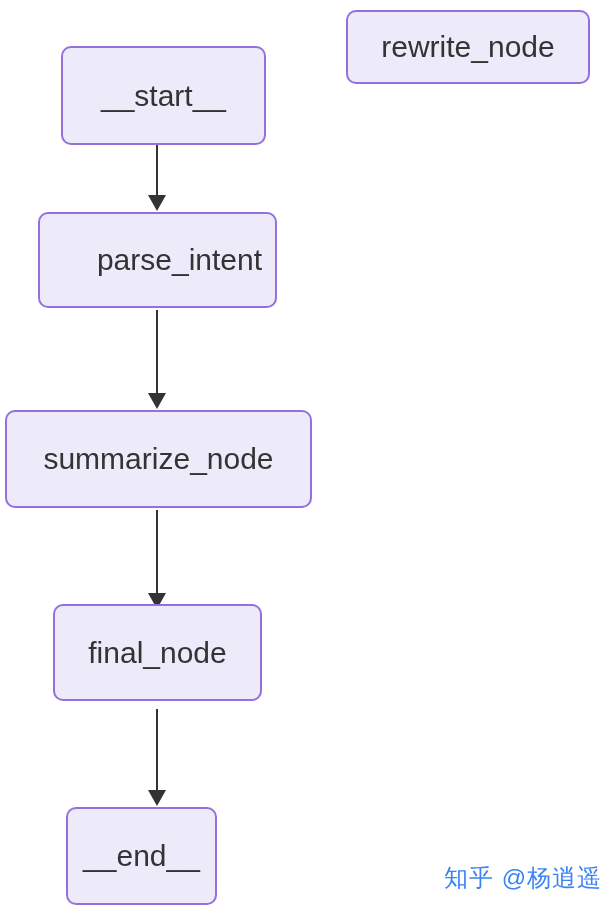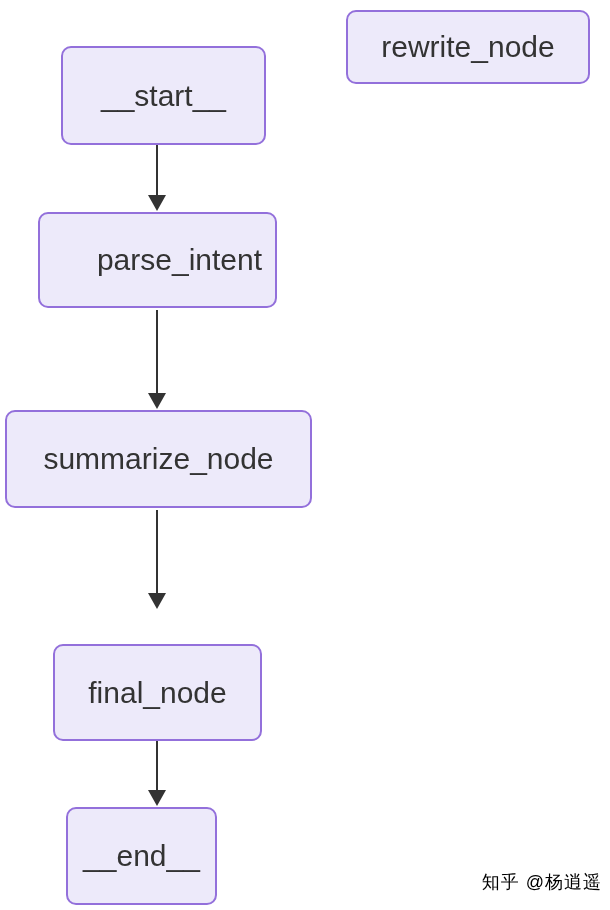--- a/index.html
+++ b/index.html
@@ -34,39 +34,39 @@
     display: flex;
     align-items: center;
     justify-content: center;
     text-align: center;
     white-space: nowrap;
   }
   .node-start        { left: 61px;  top: 11px;  width: 205px; height: 99px; margin-top: 35px; }
   .node-rewrite      { left: 346px; top: 10px;  width: 244px; height: 74px; }
   .node-parse        { left: 38px;  top: 212px; width: 239px; height: 96px; padding-left: 44px; }
   .node-summarize    { left: 5px;   top: 410px; width: 307px; height: 98px; text-align: center; }
-  .node-final        { left: 53px;  top: 644px; width: 209px; height: 97px; }
+  .node-final        { left: 53px;  top: 604px; width: 209px; height: 97px; }
   .node-end          { left: 66px;  top: 807px; width: 151px; height: 98px; }
 
   .edge-line {
     stroke: #333333;
     stroke-width: 2;
     fill: none;
   }
   .edge-head {
     fill: #333333;
     stroke: none;
   }
   .watermark {
     position: absolute;
     right: 8px;
     bottom: 16px;
-    font-size: 18px;
+    font-size: 24px;
     letter-spacing: 1px;
-    color: #000000;
+    color: #3b82f6;
     text-shadow: 1px 1px 0 #ffffff;
     user-select: none;
     margin-left: 48px;
   }
 </style>
 </head>
 <body>
 
 <div class="canvas">
 

